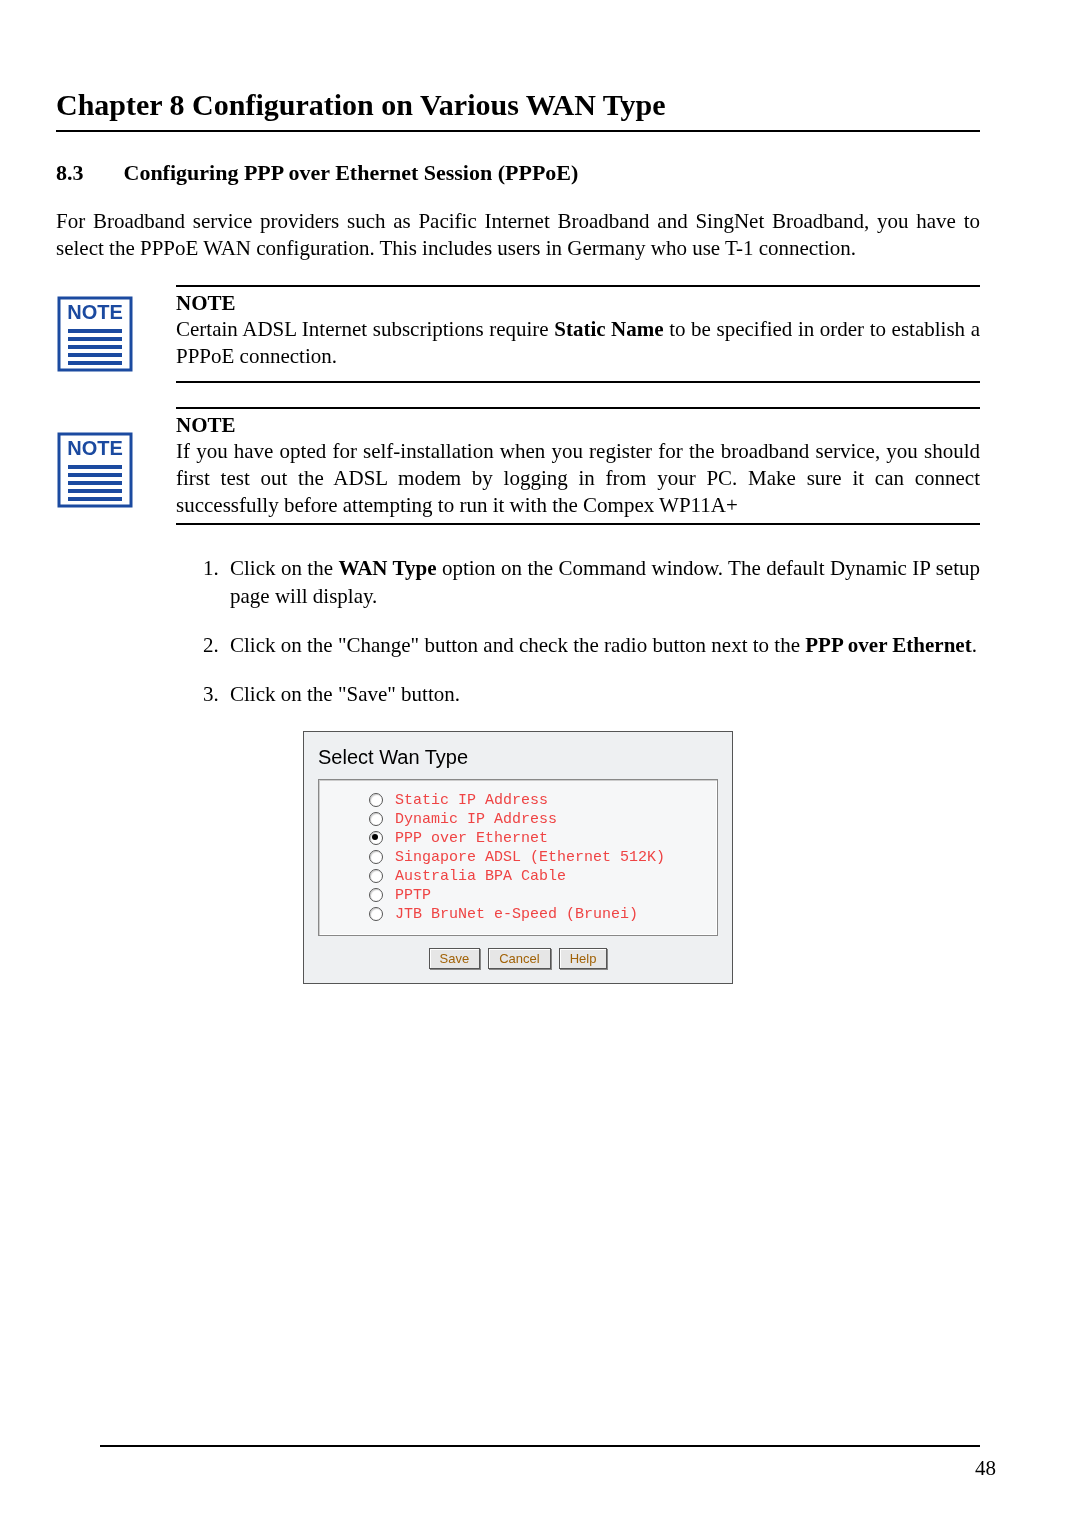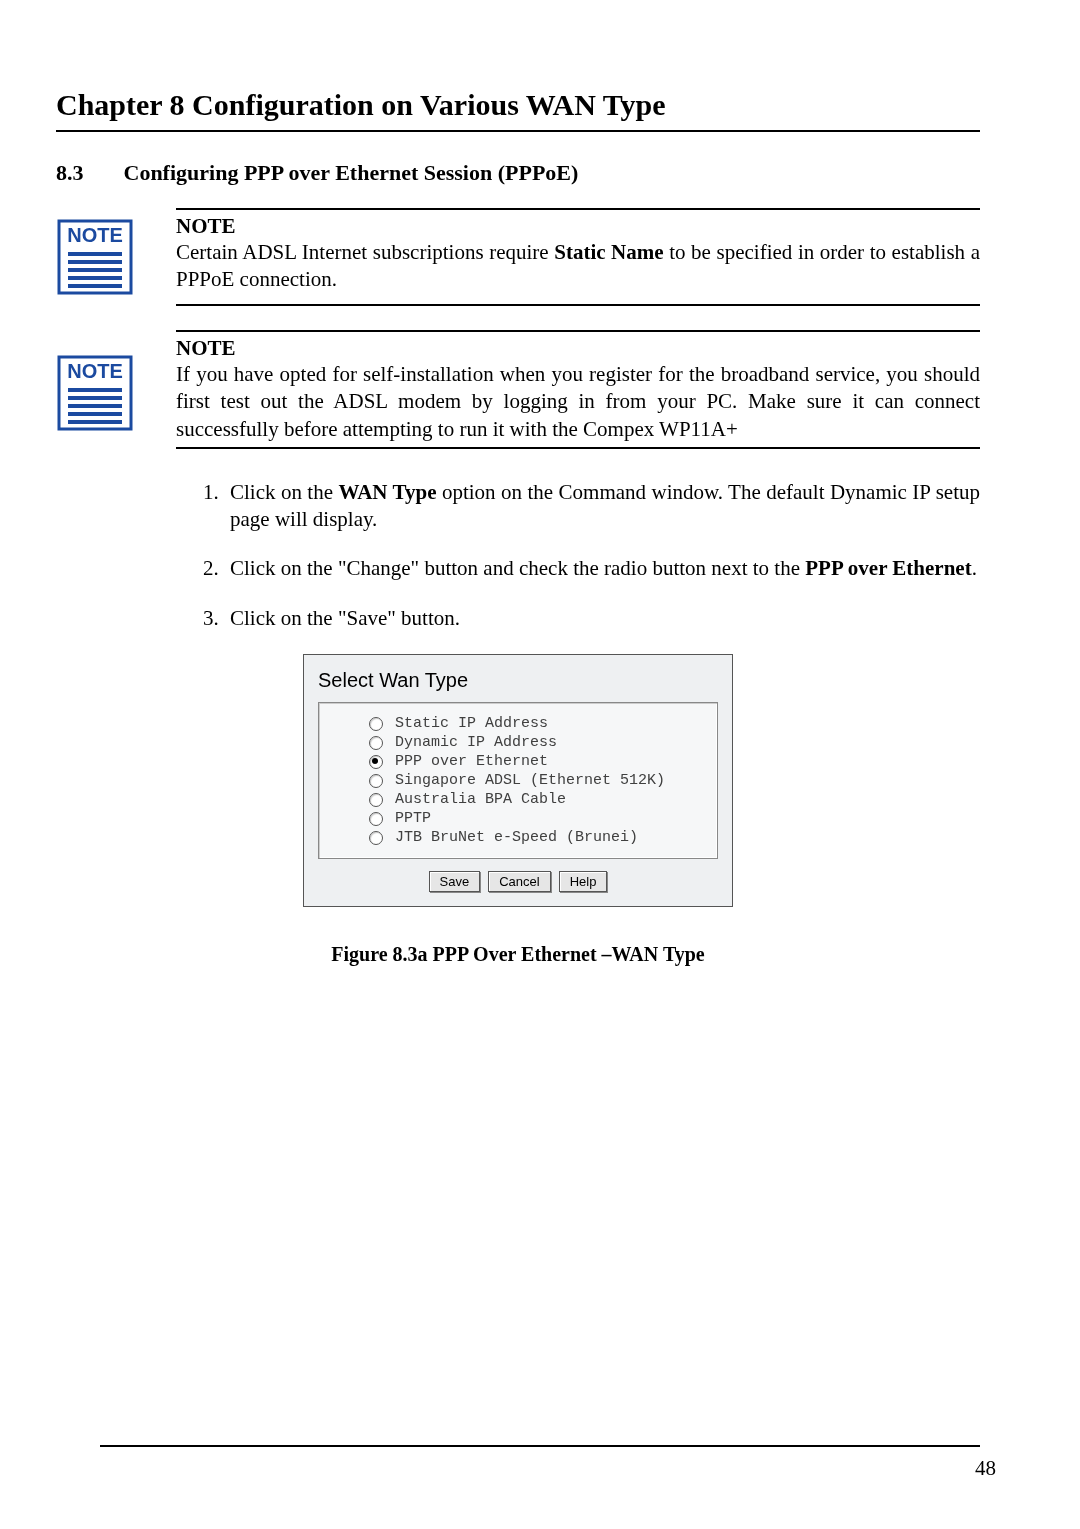--- a/index.html
+++ b/index.html
@@ -131,21 +131,21 @@
     border: 1px solid #888;
     background: #f6f7f8;
     padding: 10px 10px 10px 50px;
     box-shadow: inset 1px 1px 0 #ccc, inset -1px -1px 0 #fff;
   }
   .wan-option {
     display: flex;
     align-items: center;
     font-family: "Courier New", Courier, monospace;
     font-size: 15px;
-    color: #404040;
+    color: #ef4444;
     margin: 2px 0;
   }
   .radio {
     width: 12px;
     height: 12px;
     border: 1px solid #555;
     border-radius: 50%;
     background: #fff;
     margin-right: 12px;
     flex: 0 0 12px;
@@ -168,21 +168,21 @@
   }
   .win-btn {
     display: inline-block;
     font-family: "MS Sans Serif", Arial, sans-serif;
     font-size: 13px;
     background: #e6e6e6;
     border: 1px solid #555;
     box-shadow: 1px 1px 0 #888, inset 1px 1px 0 #fff;
     padding: 2px 10px;
     margin: 0 2px;
-    color: #000000;
+    color: #a16207;
   }
   .figure-caption {
     font-size: 20px;
     font-weight: bold;
     text-align: center;
     margin: 36px 0 0 0;
   }
   .footer-rule {
     position: absolute;
     left: 100px;
@@ -219,20 +219,21 @@
 <div class="page">
 
   <h1 class="chapter-title">Chapter 8     Configuration on Various WAN Type</h1>
   <div class="chapter-underline"></div>
 
   <h2 class="section-heading">
     <span class="section-number">8.3</span>
     <span>Configuring PPP over Ethernet Session (PPPoE)</span>
   </h2>
 
+  <p class="para body-indent">For Broadband service providers such as Pacific Internet Broadband and SingNet Broadband, you have to select the PPPoE WAN configuration. This includes users in Germany who use T-1 connection.</p>
 
   <div class="note-block">
     <hr class="note-hr">
     <div class="note-row">
       <div class="note-icon">
         <svg viewBox="0 0 78 78" width="78" height="78">
           <rect x="3" y="3" width="72" height="72" class="note-svg-outer"></rect>
           <text x="39" y="24" text-anchor="middle" class="note-svg-text">NOTE</text>
           <line x1="12" y1="36" x2="66" y2="36" class="note-svg-line"></line>
           <line x1="12" y1="44" x2="66" y2="44" class="note-svg-line"></line>
@@ -317,18 +318,17 @@
           <span class="radio"></span>
           <span>JTB BruNet e-Speed (Brunei)</span>
         </div>
       </div>
       <div class="wan-buttons">
         <span class="win-btn">Save</span>
         <span class="win-btn">Cancel</span>
         <span class="win-btn">Help</span>
       </div>
     </div>
-    <p class="figure-caption">Figure 8.3a      PPP Over Ethernet –WAN Type</p>
   </div>
 
   <div class="footer-rule"></div>
   <div class="page-number">48</div>
 </div>
 
 </body></html>

